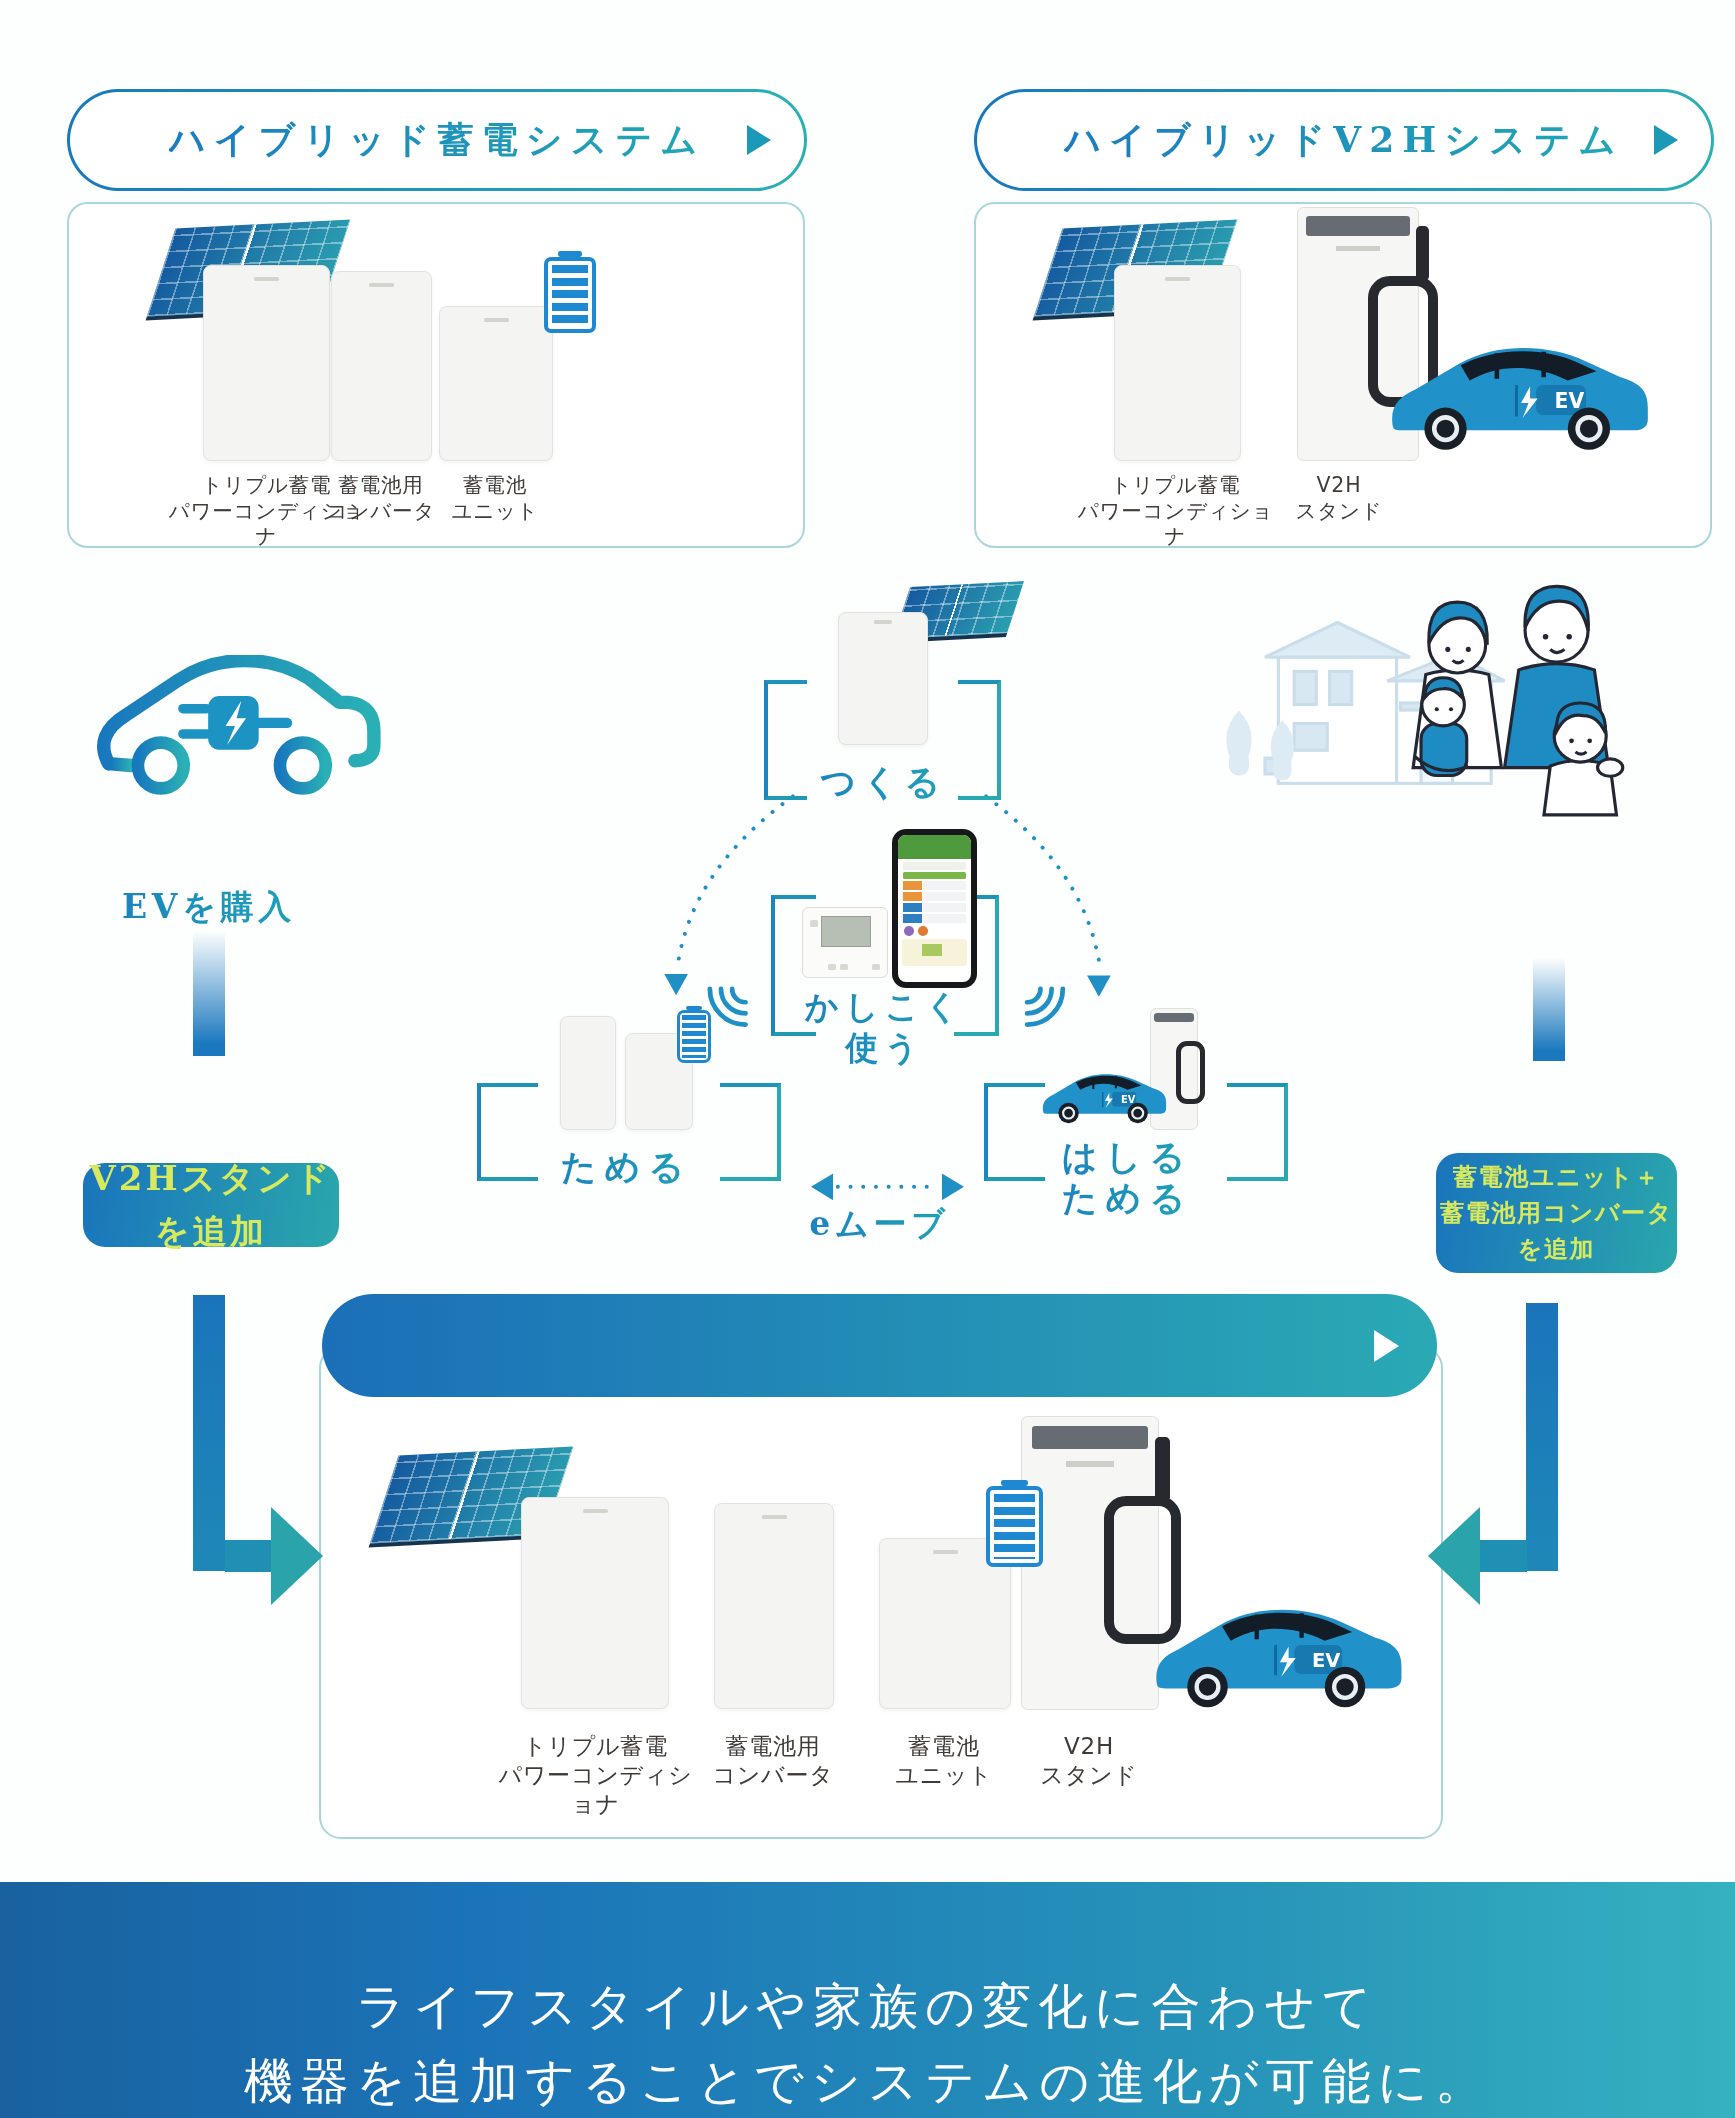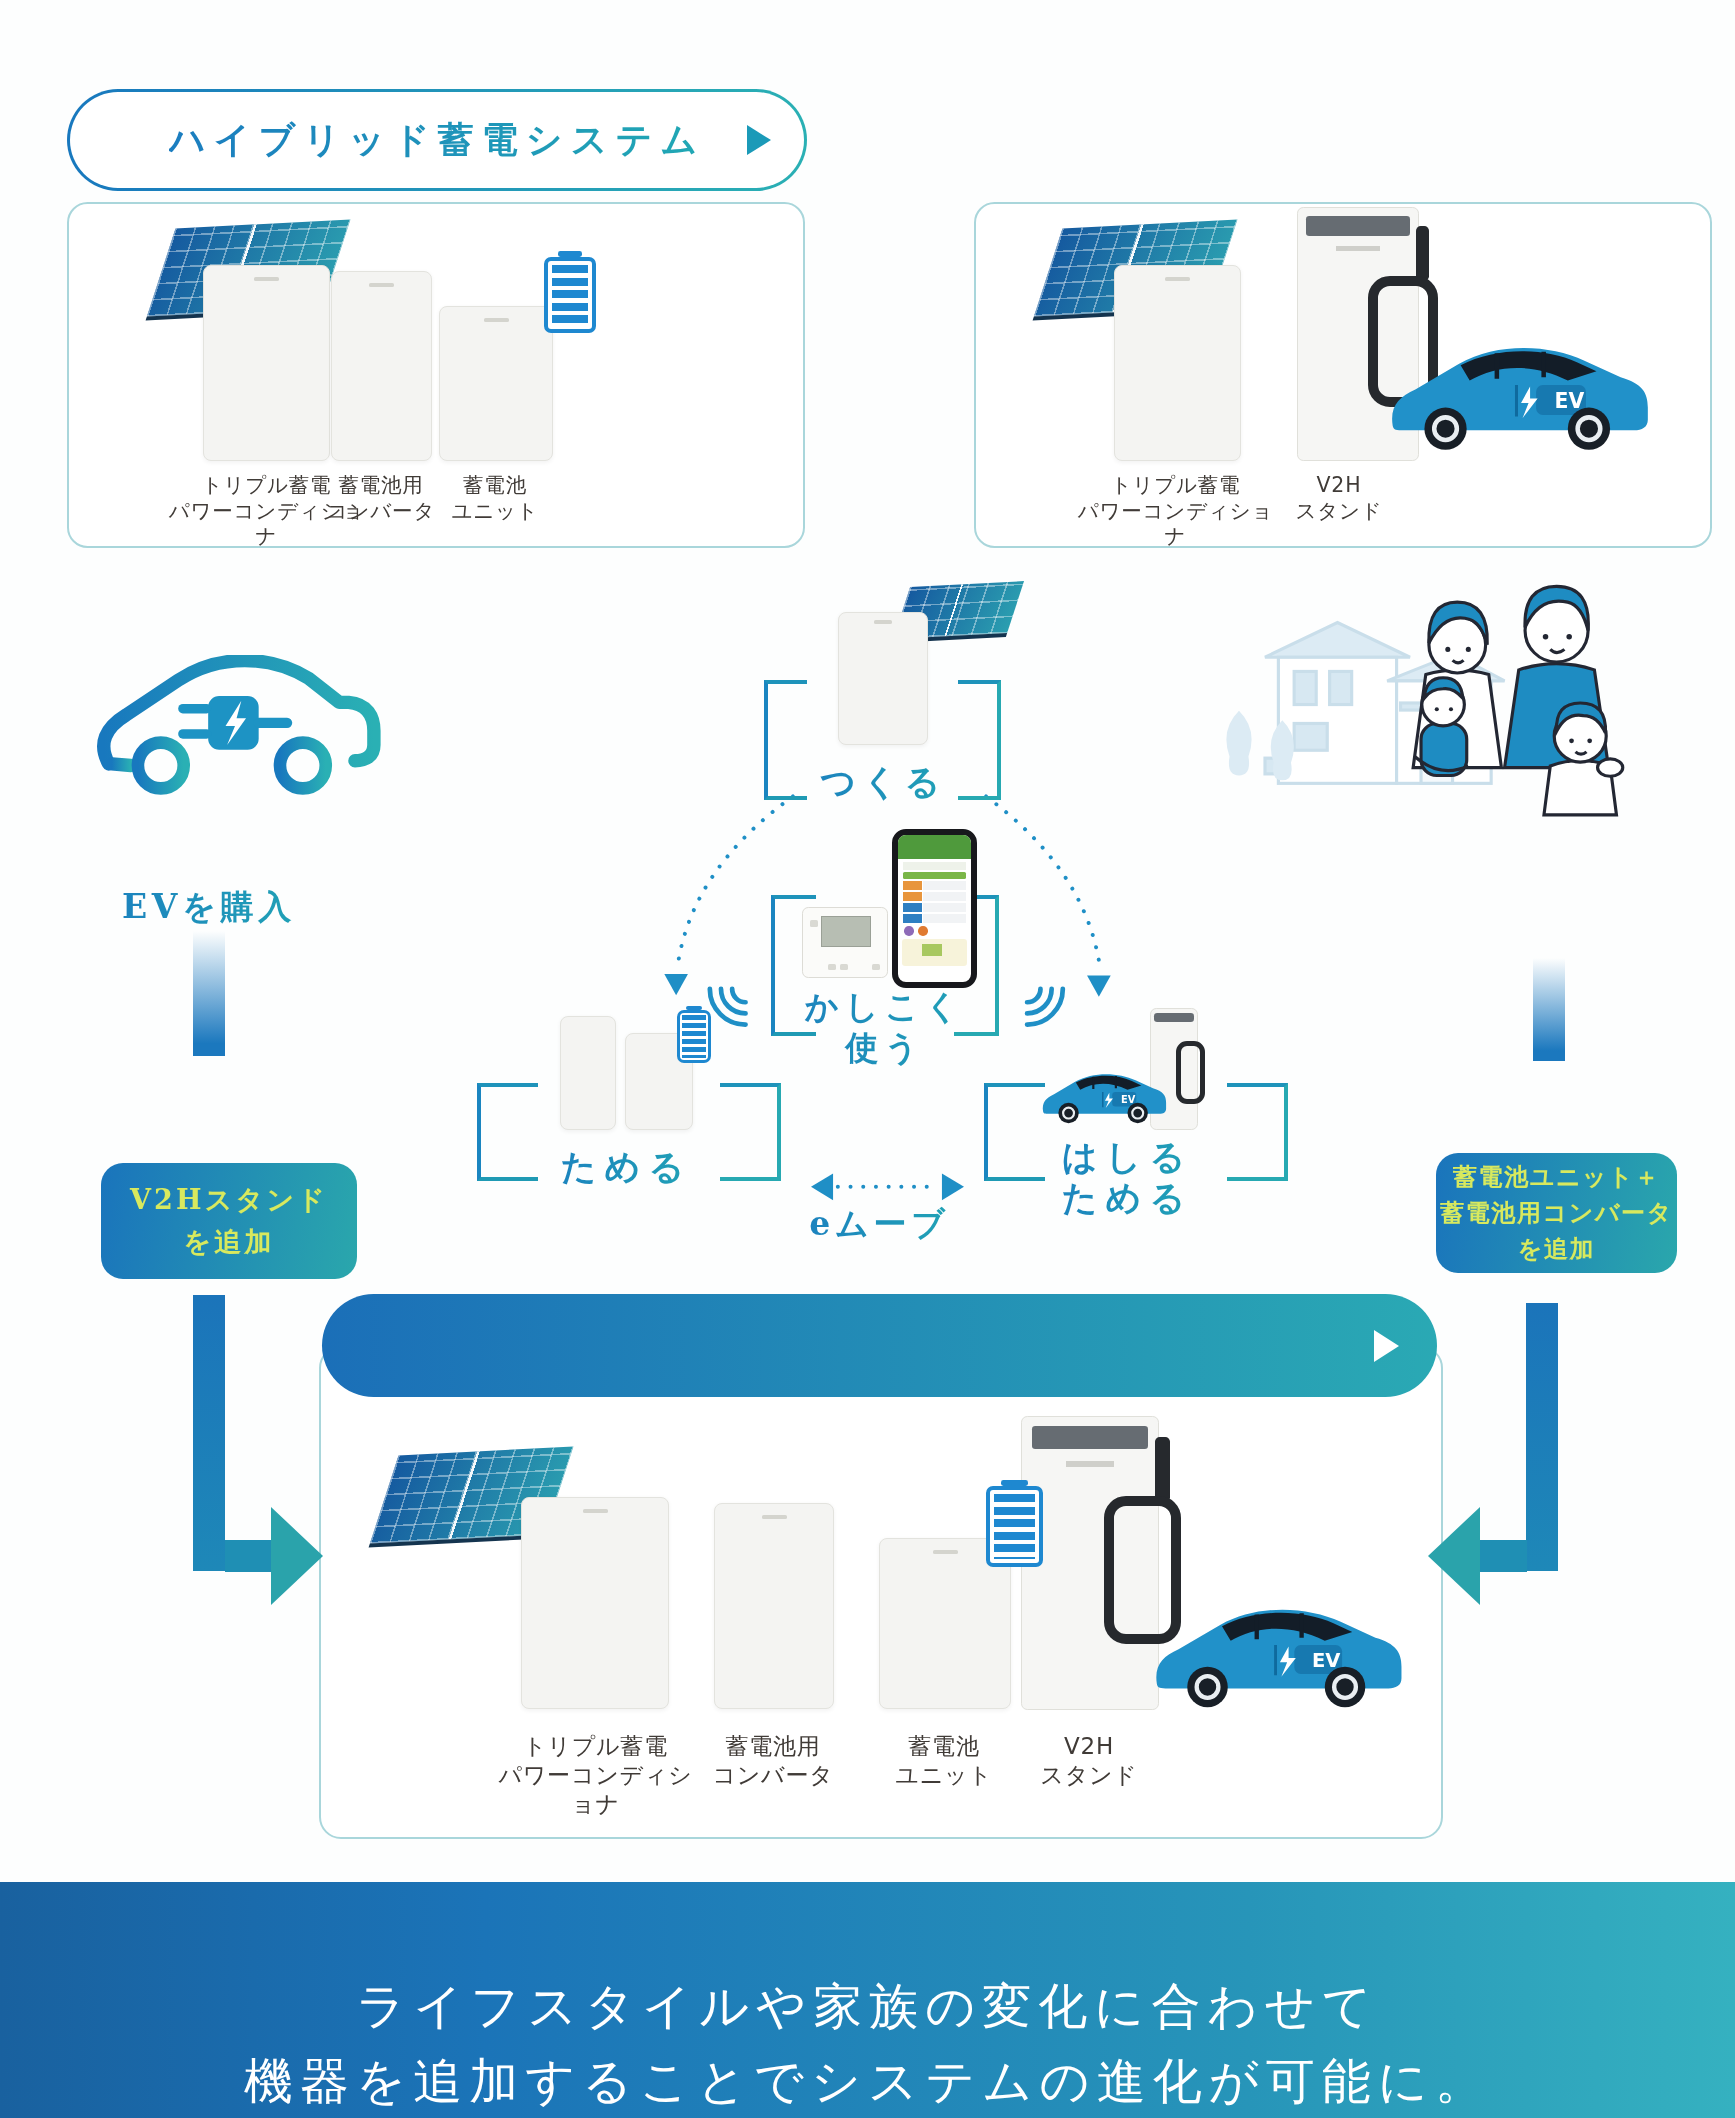--- a/index.html
+++ b/index.html
@@ -131,20 +131,24 @@
         <circle cx="84" cy="116" r="28" fill="#181f27"></circle>
         <circle cx="84" cy="116" r="15" fill="none" stroke="#e9eef2" stroke-width="6"></circle>
         <circle cx="274" cy="116" r="28" fill="#181f27"></circle>
         <circle cx="274" cy="116" r="15" fill="none" stroke="#e9eef2" stroke-width="6"></circle>
       </symbol>
     </defs>
   </svg>
 
   <div class="pill" style="left:67px;top:89px;width:734px;height:96px">
     <span class="pill-text grad-text">ハイブリッド蓄電システム</span>
+    <span class="tri-r"></span>
+  </div>
+  <div class="pill" style="left:974px;top:89px;width:734px;height:96px">
+    <span class="pill-text grad-text">ハイブリッドV2Hシステム</span>
     <span class="tri-r"></span>
   </div>
 
   <div class="frame" style="left:67px;top:202px;width:734px;height:342px"></div>
   <div class="solar" style="left:162px;top:224px;width:172px;height:88px"></div>
   <div class="device" style="left:203px;top:265px;width:125px;height:194px">
       <div class="devlogo"></div>
     </div>
   <div class="device" style="left:331px;top:271px;width:99px;height:188px">
       <div class="devlogo"></div>
@@ -287,21 +291,21 @@
     <g>
       <rect x="156" y="52" width="64" height="68" rx="14" fill="#1d93c4"></rect>
       <rect x="118" y="62" width="42" height="12" rx="6" fill="#1d93c4"></rect>
       <rect x="118" y="94" width="42" height="12" rx="6" fill="#1d93c4"></rect>
       <path d="M220,86 h36" stroke="#1d93c4" stroke-width="13" stroke-linecap="round" fill="none"></path>
       <path d="M198,58 L178,90 L190,90 L180,114 L204,80 L192,80 Z" fill="#ffffff"></path>
     </g>
   </svg>
   <div class="caption grad-text" style="left:79px;top:885px;width:260px;font-size:33px;letter-spacing:4.7px">EVを購入</div>
   <div class="vbar-fade" style="left:193px;top:931px;height:125px"></div>
-  <div class="addbox" style="left:101px;top:1163px;width:256px;height:116px;font-size:27px;line-height:1.55">
+  <div class="addbox" style="left:83px;top:1163px;width:256px;height:84px;font-size:34px;line-height:1.55">
     <span class="pre">V2Hスタンド
 を追加</span>
   </div>
   <div class="vbar" style="left:193px;top:1295px;height:276px"></div>
   <div class="hbar" style="left:225px;top:1540px;width:47px"></div>
   <div class="arrhead-r" style="left:271px;top:1507px"></div>
 
   <svg class="abs" style="left:1219px;top:569px;width:434px;height:264px;z-index:5" viewBox="0 0 550 335">
     <g stroke="#c9deea" stroke-width="4">
       <polygon points="58,112 150,68 242,112" fill="#dcebf4"></polygon>

